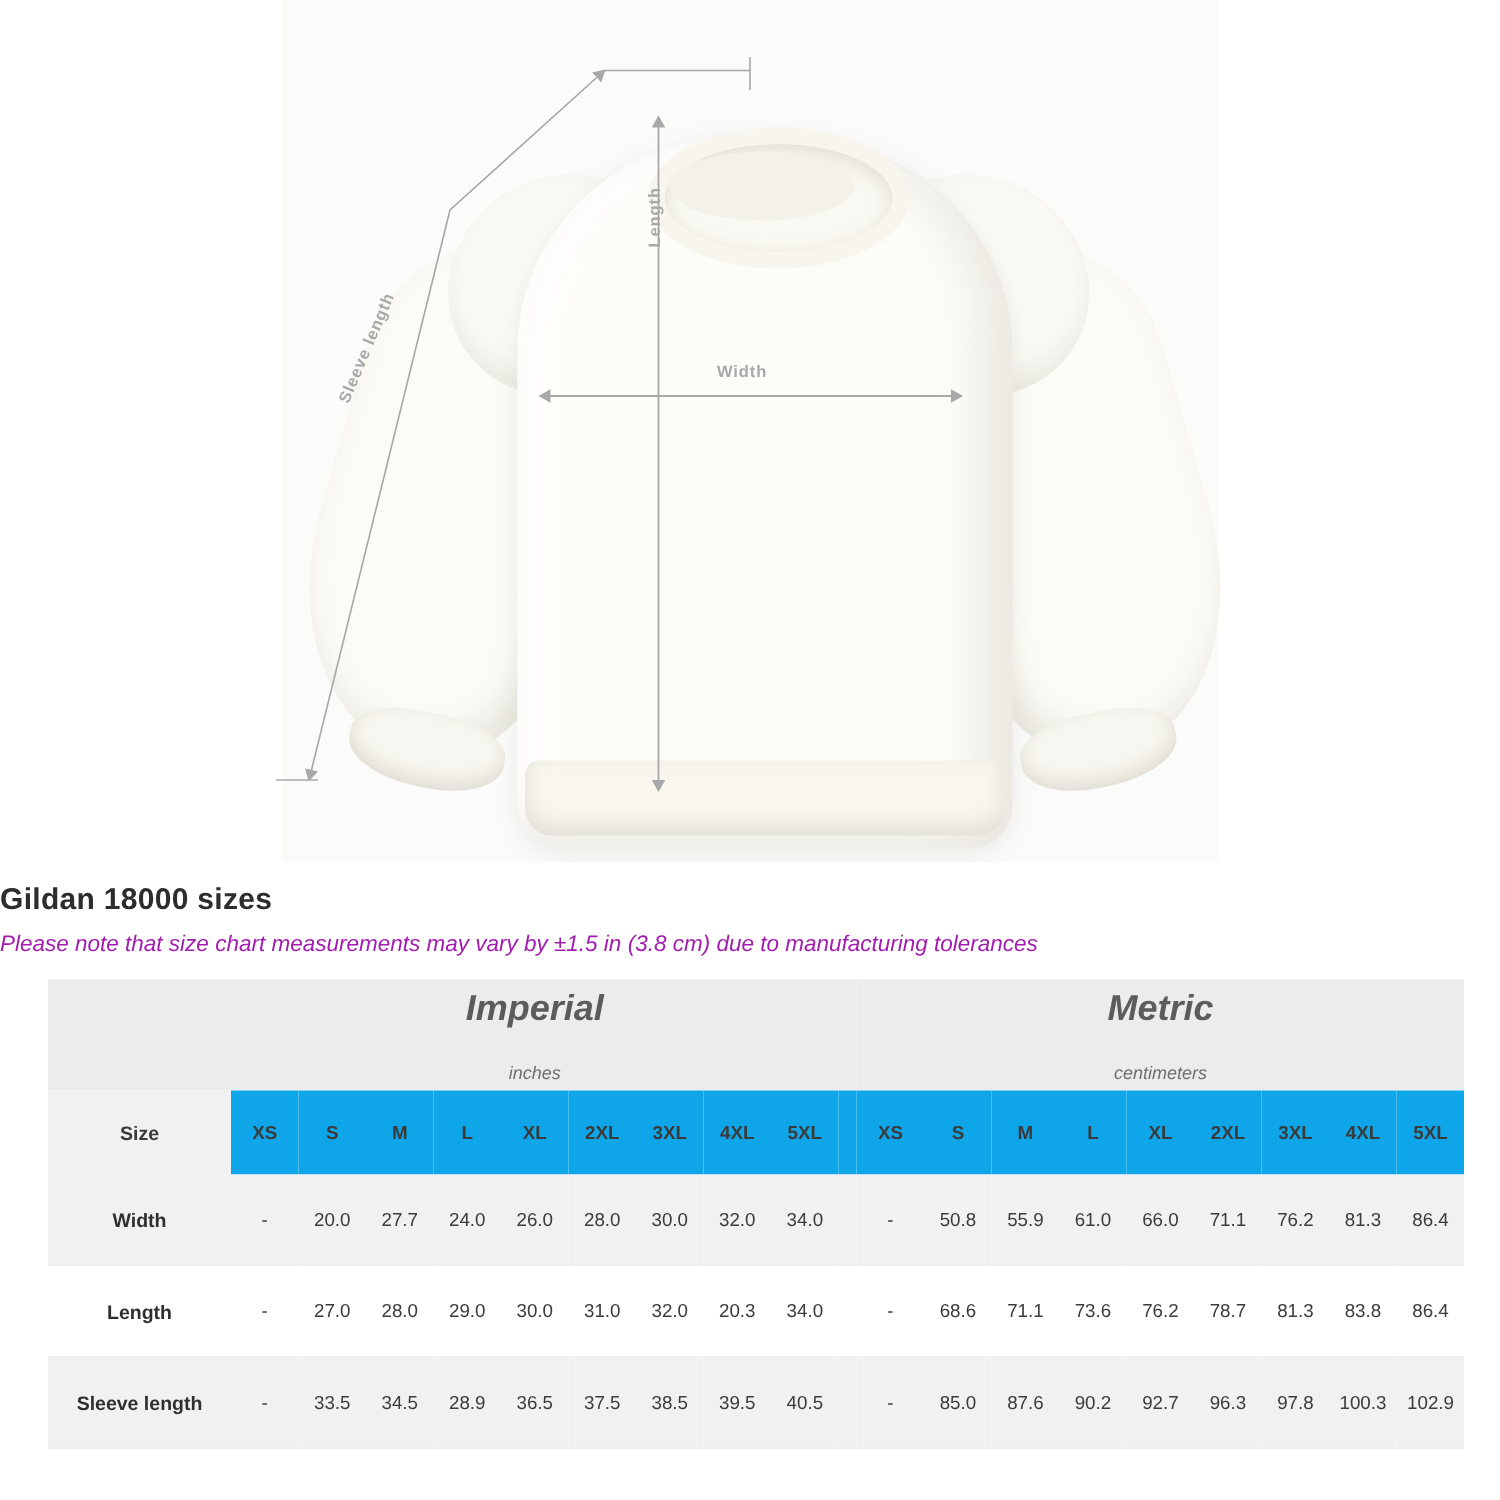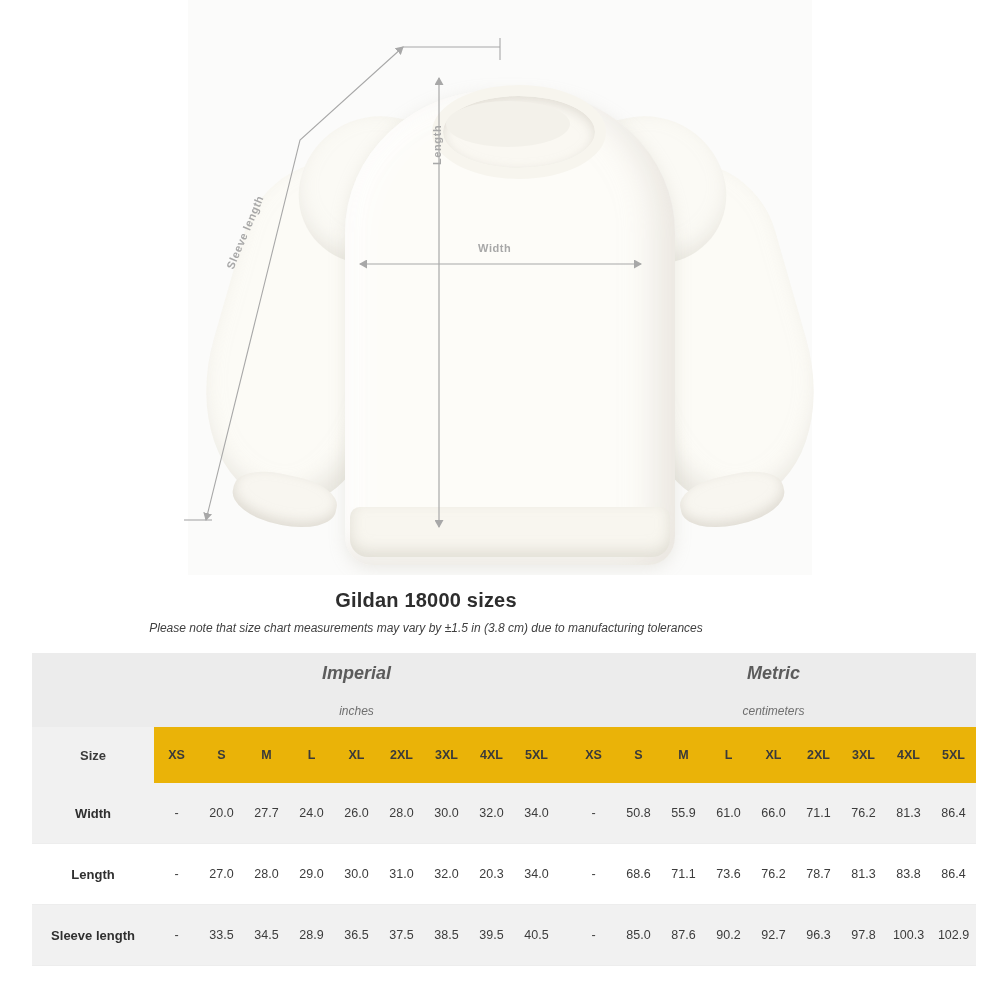--- a/index.html
+++ b/index.html
@@ -184,34 +184,34 @@
   }
   .m-sleeve {
     left: 224px;
     top: 266px;
     transform: rotate(-67deg);
     transform-origin: left top;
   }
 
   
   .title-block {
-    text-align: center;
+    text-align: left;
     margin-top: 14px;
   }
   .chart-title {
     font-size: 20px;
     font-weight: bold;
     color: #2d2d2d;
     letter-spacing: .2px;
   }
   .chart-note {
     margin-top: 9px;
-    font-size: 12px;
+    font-size: 15px;
     font-style: italic;
-    color: #404040;
+    color: #a21caf;
   }
 
   
   .table-wrap {
     position: absolute;
     left: 32px;
     top: 653px;
     width: 936px;
   }
   table.size-table {
@@ -224,36 +224,36 @@
   table.size-table td, table.size-table th {
     border: 0;
     text-align: center;
     vertical-align: middle;
   }
   .unit-head td {
     background: #ececec;
     height: 72px;
   }
   .unit-system {
-    font-size: 18px;
+    font-size: 24px;
     font-style: italic;
     font-weight: bold;
     color: #5c5c5c;
     line-height: 1.25;
     text-align: center;
   }
   .unit-sub {
     font-size: 12px;
     font-style: italic;
     color: #6f6f6f;
     margin-top: 20px;
   }
   .size-head td {
     height: 54px;
-    background: #eab308;
+    background: #0ea5e9;
     font-weight: bold;
     font-size: 12.5px;
     color: #3a3a3a;
     border-bottom: 1px solid #e7e7e7;
   }
   .size-head td.rowlabel {
     font-size: 13px;
     margin-left: 28px;
   }
   tr.data-row td {

